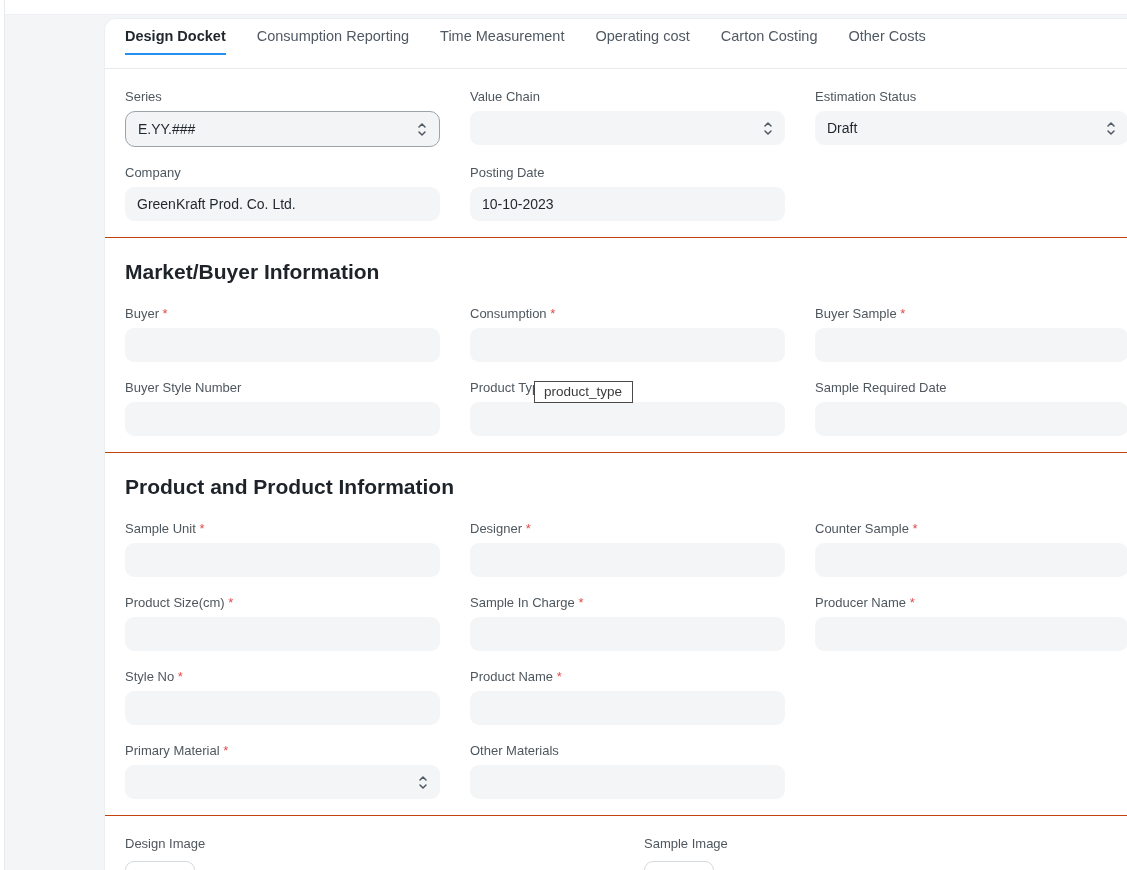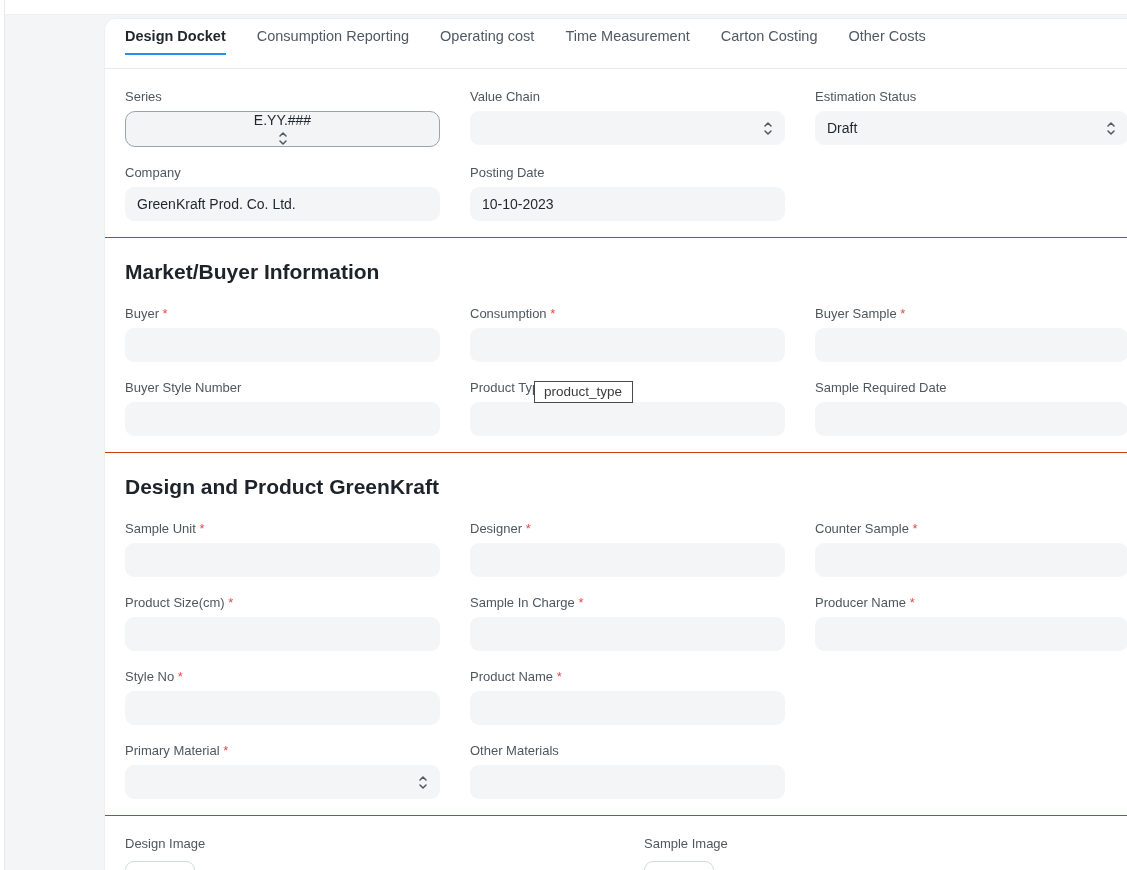--- a/index.html
+++ b/index.html
@@ -65,21 +65,20 @@
     border:none; border-radius:9px;
     font-family:"Liberation Sans", sans-serif;
     font-size:14px; color:#1f262d; padding:0 12px;
     display:flex; align-items:center; justify-content:space-between;
     outline:none;
   }
   input.control { display:block; line-height:34px; }
   .control.bordered {
     border:1px solid #9aa4ad; height:36px; border-radius:10px;
     background:#f2f4f6;
-    flex-direction:column;
   }
   .caret { flex:0 0 auto; }
   
   .attach-row {
     display:grid; grid-template-columns:519px 1fr;
     padding:20px 0 0 20px;
   }
   .attach-btn {
     margin-top:3px;
     display:inline-block; background:#ffffff;
@@ -99,22 +98,22 @@
 <body>
 
 <div class="topbar"></div>
 <div class="left-strip"></div>
 
 <div class="card">
 
   <div class="tabbar">
     <div class="tab active">Design Docket</div>
     <div class="tab">Consumption Reporting</div>
+    <div class="tab">Time Measurement</div>
     <div class="tab">Operating cost</div>
-    <div class="tab">Time Measurement</div>
     <div class="tab">Carton Costing</div>
     <div class="tab">Other Costs</div>
   </div>
 
   <div class="section sec-basic">
     <div class="row3">
       <div class="field">
         <label><span>Series</span></label>
         <div class="control bordered">
           <span>E.YY.###</span>
@@ -184,21 +183,21 @@
         <input class="control" value="" style="">
       </div>
       <div class="field">
         <label><span>Sample Required Date</span></label>
         <input class="control" value="" style="">
       </div>
     </div>
   </div>
 
   <div class="section">
-    <div class="sec-title">Design and Product GreenKraft</div>
+    <div class="sec-title">Product and Product Information</div>
     <div class="row3">
       <div class="field">
         <label><span>Sample Unit</span> <span class="req">*</span></label>
         <input class="control" value="" style="">
       </div>
       <div class="field">
         <label><span>Designer</span> <span class="req">*</span></label>
         <input class="control" value="" style="">
       </div>
       <div class="field">

